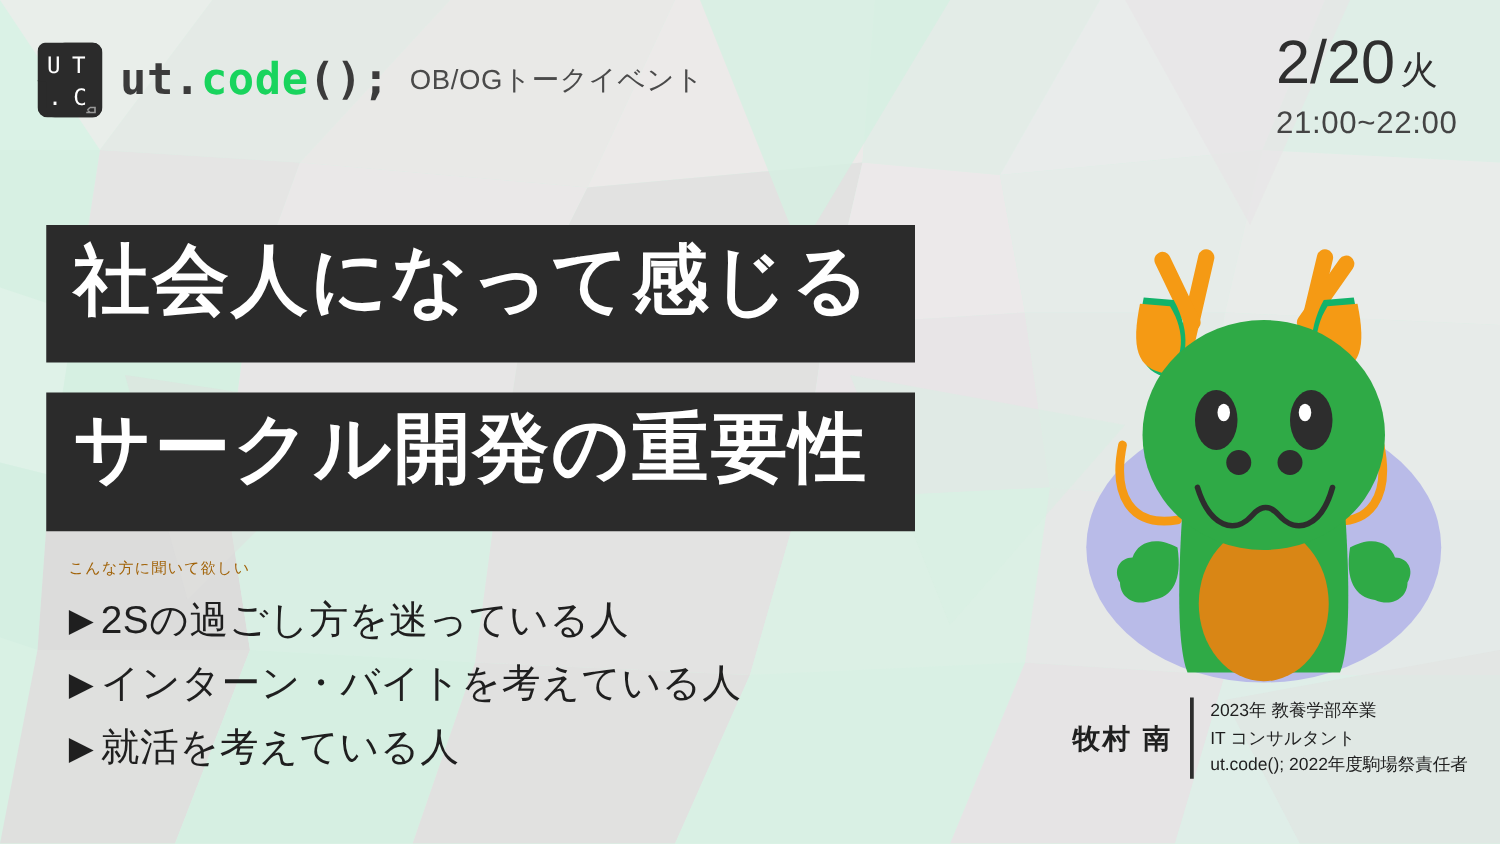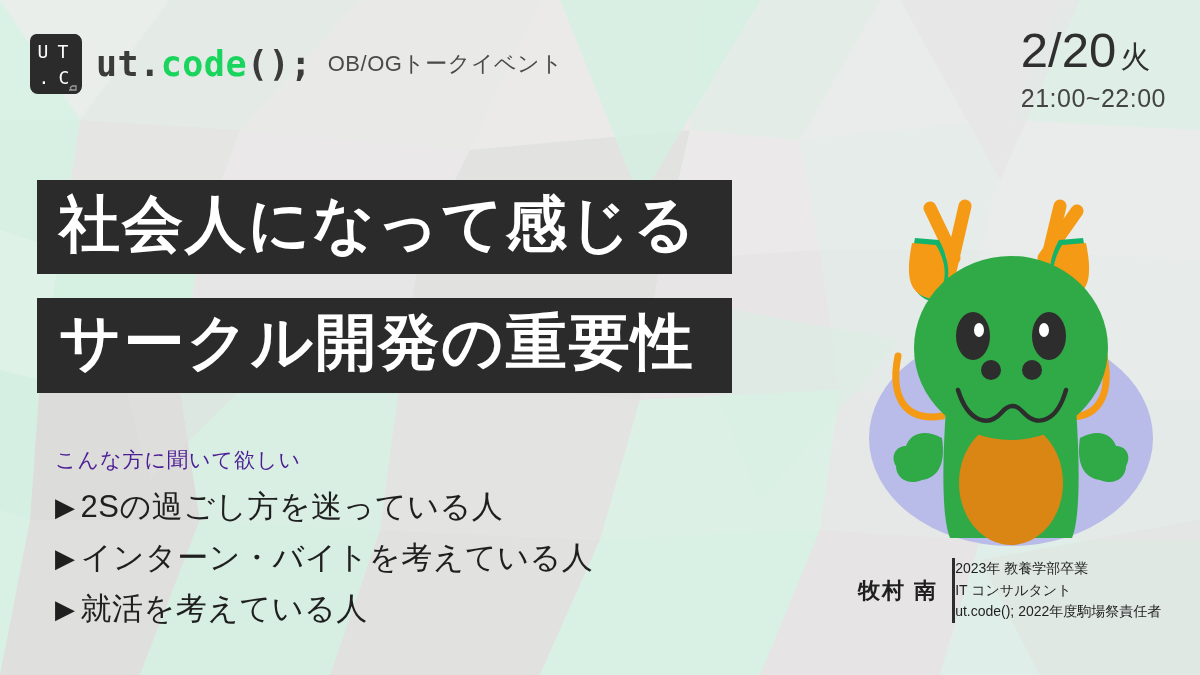--- a/index.html
+++ b/index.html
@@ -50,31 +50,31 @@
   }
 
   
   .title-wrap { position:absolute; left:37px; top:180px; z-index:5; }
   .title-bar {
     background:#2b2b2b;
     color:#ffffff;
     font-size:61px;
     font-weight:700;
     letter-spacing:2px;
-    padding:10px 22px 16px 22px;
+    padding:10px 22px 32px 22px;
     width:695px;
     line-height:1.12;
     white-space:nowrap;
   }
   .title-bar + .title-bar { margin-top:24px; }
 
   
   .aud { position:absolute; left:55px; top:446px; z-index:5; }
   .aud-lead {
-    font-size:21px; color:#4c1d95; letter-spacing:1px; margin-bottom:12px;
+    font-size:12px; color:#a16207; letter-spacing:1px; margin-bottom:12px;
   }
   .aud-item {
     font-size:31px; color:#1f1f1f; letter-spacing:.5px;
     margin-bottom:9px; white-space:nowrap;
     display:flex; align-items:center;
   }
   .aud-tri {
     display:inline-block; margin-right:5px; font-size:26px; line-height:1;
   }
 
@@ -84,21 +84,21 @@
   
   .speaker {
     position:absolute; left:858px; top:558px; z-index:5;
     display:flex; align-items:center;
   }
   .speaker-name {
     font-size:22px; font-weight:700; color:#1f1f1f;
     letter-spacing:2px; white-space:nowrap; padding-right:14px;
   }
   .speaker-div { width:3px; align-self:stretch; background:#2d2d2d; }
-  .speaker-lines { }
+  .speaker-lines { padding-left:13px; }
   .speaker-lines div {
     font-size:14px; color:#1f1f1f; line-height:1.55; white-space:nowrap;
   }
 </style>
 </head>
 <body>
 
 <div id="poster">
 
   <svg id="bg-poly" viewBox="0 0 1200 675" preserveAspectRatio="none">

